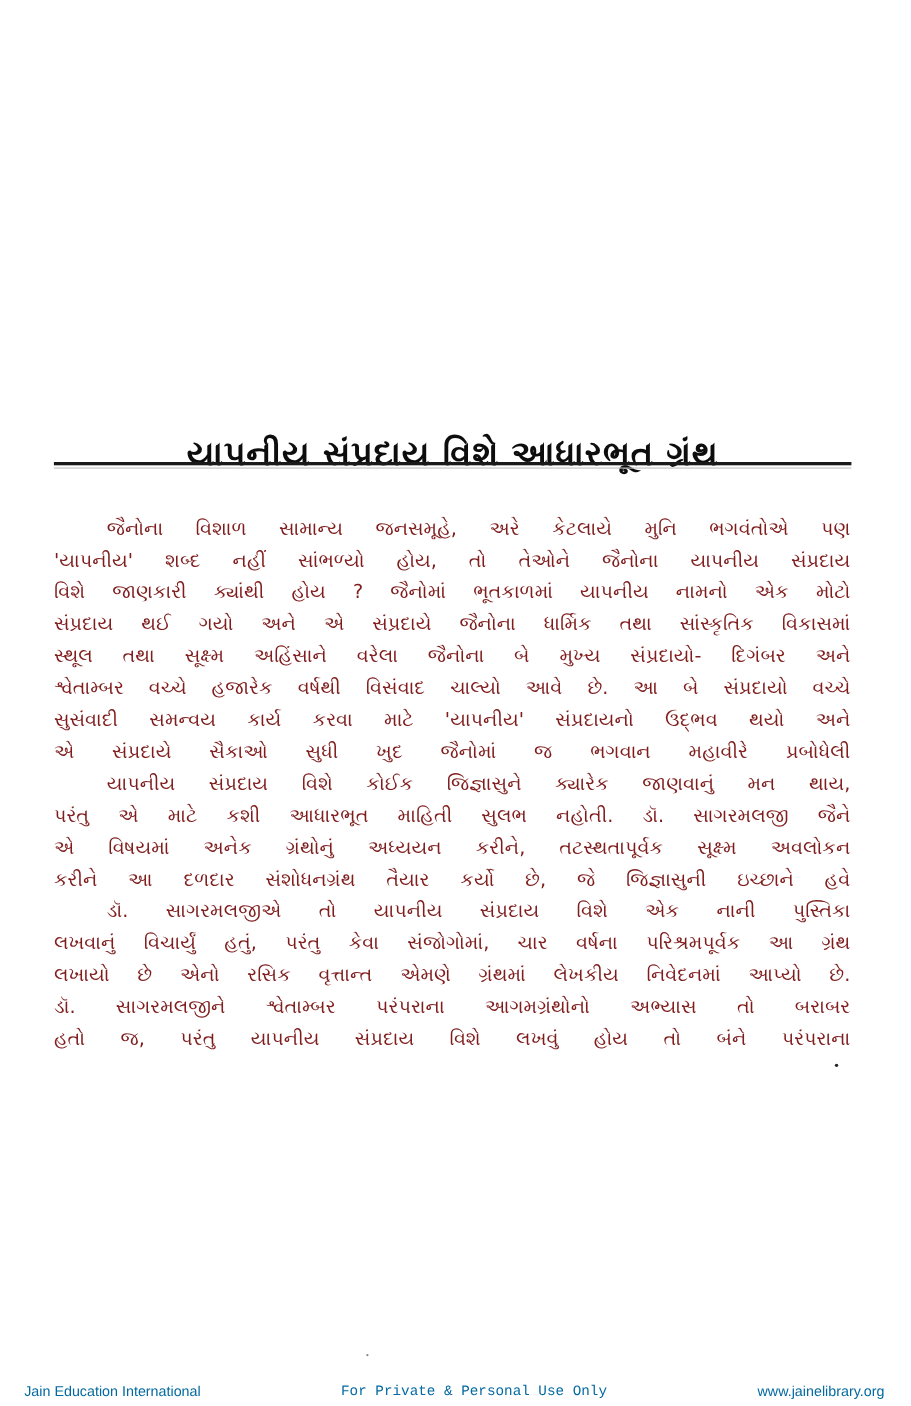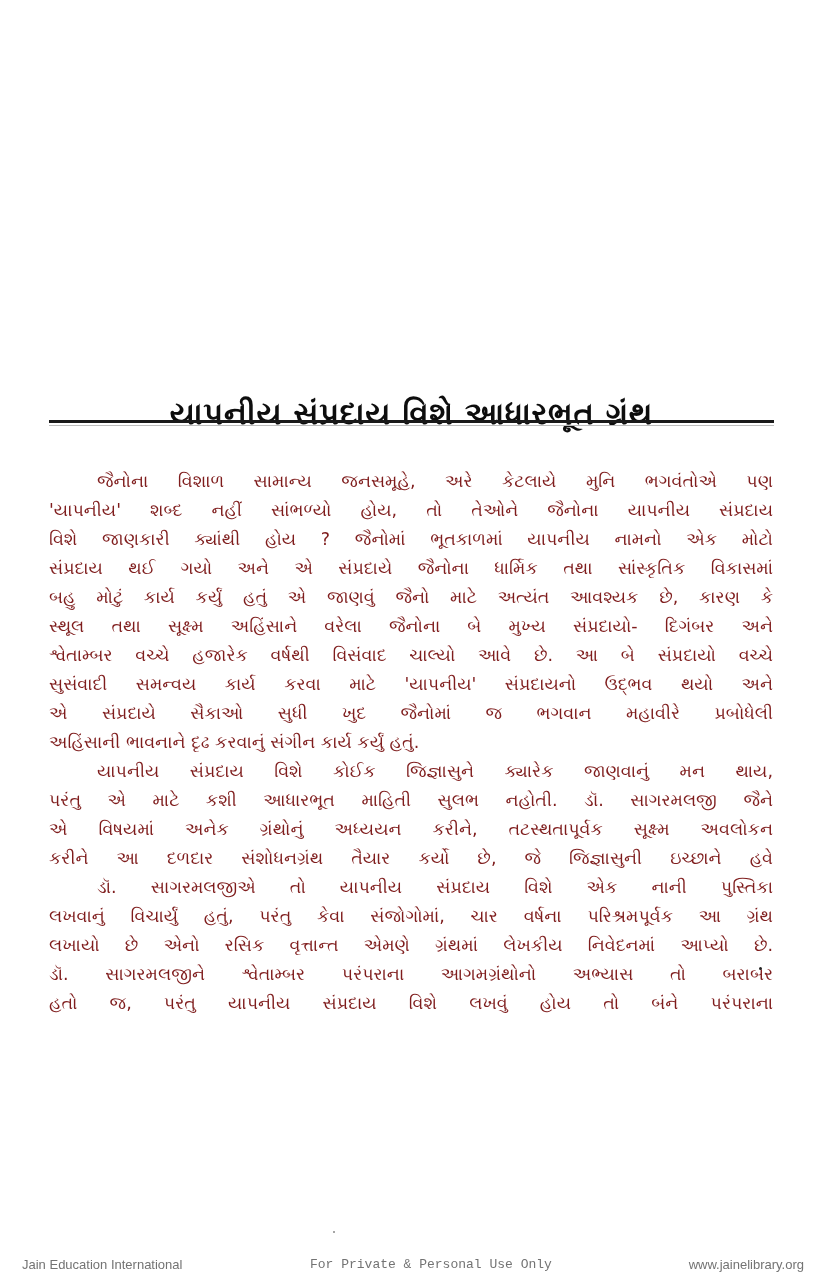--- a/index.html
+++ b/index.html
@@ -81,21 +81,21 @@
     .speck.s1 { left: 759px; top: 952px; }
     .speck.s2 { left: 333px; top: 1216px; width: 2px; height: 2px; background: #888; }
     .footer {
       position: absolute;
       top: 1240px;
       left: 0;
       width: 828px;
       height: 20px;
       font-family: "Liberation Sans", sans-serif;
       font-size: 13px;
-      color: #737373;
+      color: #0369a1;
     }
     .footer span {
       position: absolute;
       top: 0;
       line-height: 20px;
       white-space: nowrap;
     }
     .footer .f-left { left: 22px; }
     .footer .f-center { left: 310px; font-family: Liberation Mono, monospace; }
     .footer .f-right { right: 24px; }
@@ -108,26 +108,24 @@
   <h1 class="title">યાપનીય સંપ્રદાય વિશે આધારભૂત ગ્રંથ</h1>
   <div class="rule"></div>
   <div class="rule-thin"></div>
 
   <div class="body-text">
     <div>
       <span class="line indent">જૈનોના વિશાળ સામાન્ય જનસમૂહે, અરે કેટલાયે મુનિ ભગવંતોએ પણ</span>
       <span class="line">'યાપનીય' શબ્દ નહીં સાંભળ્યો હોય, તો તેઓને જૈનોના યાપનીય સંપ્રદાય</span>
       <span class="line">વિશે જાણકારી ક્યાંથી હોય ? જૈનોમાં ભૂતકાળમાં યાપનીય નામનો એક મોટો</span>
       <span class="line">સંપ્રદાય થઈ ગયો અને એ સંપ્રદાયે જૈનોના ધાર્મિક તથા સાંસ્કૃતિક વિકાસમાં</span>
-      <span class="line">બહુ મોટું કાર્ય કર્યું હતું એ જાણવું જૈનો માટે અત્યંત આવશ્યક છે, કારણ કે</span>
       <span class="line">સ્થૂલ તથા સૂક્ષ્મ અહિંસાને વરેલા જૈનોના બે મુખ્ય સંપ્રદાયો- દિગંબર અને</span>
       <span class="line">શ્વેતામ્બર વચ્ચે હજારેક વર્ષથી વિસંવાદ ચાલ્યો આવે છે. આ બે સંપ્રદાયો વચ્ચે</span>
       <span class="line">સુસંવાદી સમન્વય કાર્ય કરવા માટે 'યાપનીય' સંપ્રદાયનો ઉદ્ભવ થયો અને</span>
       <span class="line">એ સંપ્રદાયે સૈકાઓ સુધી ખુદ જૈનોમાં જ ભગવાન મહાવીરે પ્રબોધેલી</span>
-      <span class="line last">અહિંસાની ભાવનાને દૃઢ કરવાનું સંગીન કાર્ય કર્યું હતું.</span>
     </div>
     <div>
       <span class="line indent">યાપનીય સંપ્રદાય વિશે કોઈક જિજ્ઞાસુને ક્યારેક જાણવાનું મન થાય,</span>
       <span class="line">પરંતુ એ માટે કશી આધારભૂત માહિતી સુલભ નહોતી. ડૉ. સાગરમલજી જૈને</span>
       <span class="line">એ વિષયમાં અનેક ગ્રંથોનું અધ્યયન કરીને, તટસ્થતાપૂર્વક સૂક્ષ્મ અવલોકન</span>
       <span class="line">કરીને આ દળદાર સંશોધનગ્રંથ તૈયાર કર્યો છે, જે જિજ્ઞાસુની ઇચ્છાને હવે</span>
     </div>
     <div>
       <span class="line indent">ડૉ. સાગરમલજીએ તો યાપનીય સંપ્રદાય વિશે એક નાની પુસ્તિકા</span>
       <span class="line">લખવાનું વિચાર્યું હતું, પરંતુ કેવા સંજોગોમાં, ચાર વર્ષના પરિશ્રમપૂર્વક આ ગ્રંથ</span>

